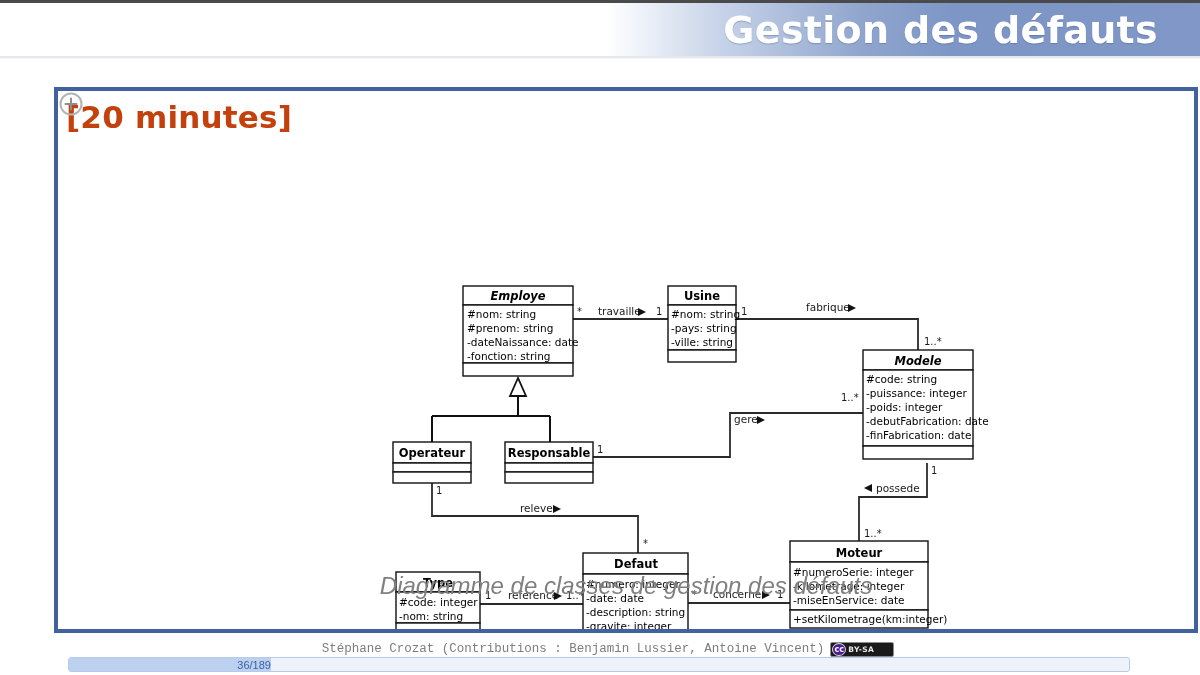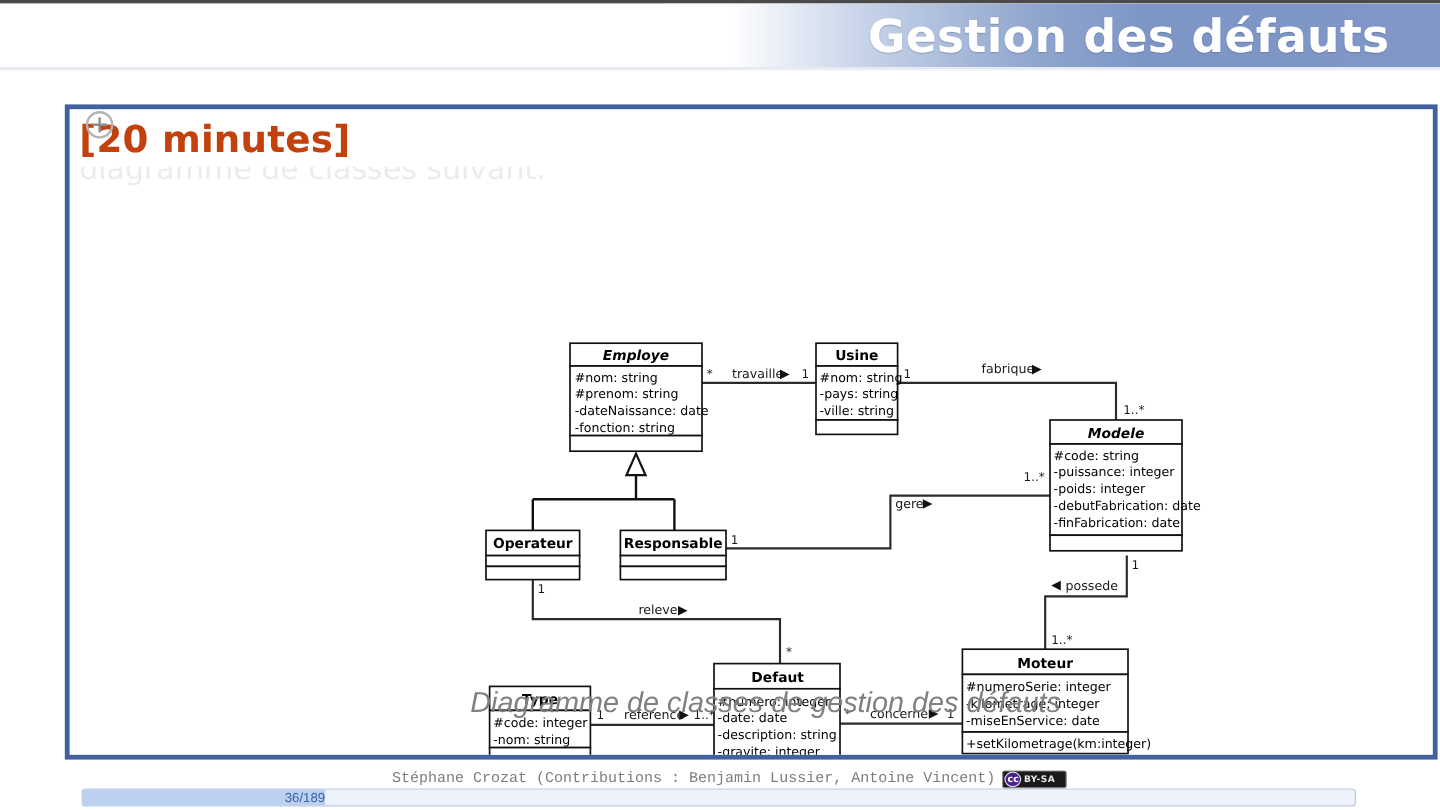--- a/index.html
+++ b/index.html
@@ -41,21 +41,21 @@
   #faded-line{
     position:absolute;left:8px;top:48px;width:480px;height:18px;overflow:hidden;
   }
   #faded-line span{
     display:block;position:relative;top:-13px;
     color:#ececec;font-size:25px;font-family:"DejaVu Sans", sans-serif;
     white-space:nowrap;
   }
 
   
-  #diagram{position:absolute;left:12px;top:0;width:1116px;height:538px;}
+  #diagram{position:absolute;left:0;top:0;width:1116px;height:538px;}
   #diagram svg{position:absolute;left:0;top:0;}
 
   .caption{
     position:absolute;left:0;top:481px;width:1136px;text-align:center;
     font-size:24px;font-style:italic;color:#808080;
     font-family:Liberation Sans, sans-serif;
   }
 
   
   #zoom-plus{position:absolute;left:851px;top:96px;width:26px;height:26px;}
@@ -71,21 +71,21 @@
     border:1px solid #8b8b8b;background:#1a1a1a;border-radius:2px;padding:0 1px;
   }
   #cc-badge .cc-circle{
     display:inline-flex;align-items:center;justify-content:center;
     width:12px;height:11px;border-radius:50%;background:#4c1d95;color:#fff;
     font-size:8px;font-weight:bold;font-family:"DejaVu Sans",sans-serif;
     border:1px solid #d8d8d8;margin-right:2px;
   }
   #cc-badge .cc-text{
     color:#e8e8e8;font-size:7.5px;font-weight:bold;letter-spacing:.4px;
-    font-family:"DejaVu Sans",sans-serif;padding-right:8px;
+    font-family:"DejaVu Sans",sans-serif;padding-right:18px;
   }
 
   
   #progress-wrap{
     position:absolute;left:68px;top:657px;width:1062px;height:15px;
     background:#eef2fb;border:1px solid #b9c9e8;border-radius:3px;box-sizing:border-box;
   }
   #progress-fill{
     position:absolute;left:0;top:0;height:13px;width:21%;
     background:#bcd0ef;border-radius:2px 0 0 2px;
@@ -109,23 +109,20 @@
   <div id="header-grad"></div>
   <div id="header-title">Gestion des défauts</div>
 </div>
 <div id="header-rule"></div>
 <div id="header-rule2"></div>
 
 <div id="frame">
 
   <div id="slide-title">[20 minutes]</div>
 
-  <div id="faded-line">
-    <span>diagramme de classes suivant.</span>
-  </div>
 
   <div id="diagram">
     <svg width="1136" height="538" viewBox="0 0 1136 538" xmlns="http://www.w3.org/2000/svg">
       <defs>
         <marker id="solidtri-r" markerWidth="9" markerHeight="9" refX="0" refY="4" orient="0">
           <path d="M0,0 L8,4 L0,8 z" fill="#111"></path>
         </marker>
       </defs>
 
       <g stroke="#2b2b2b" stroke-width="1.8" fill="none">

